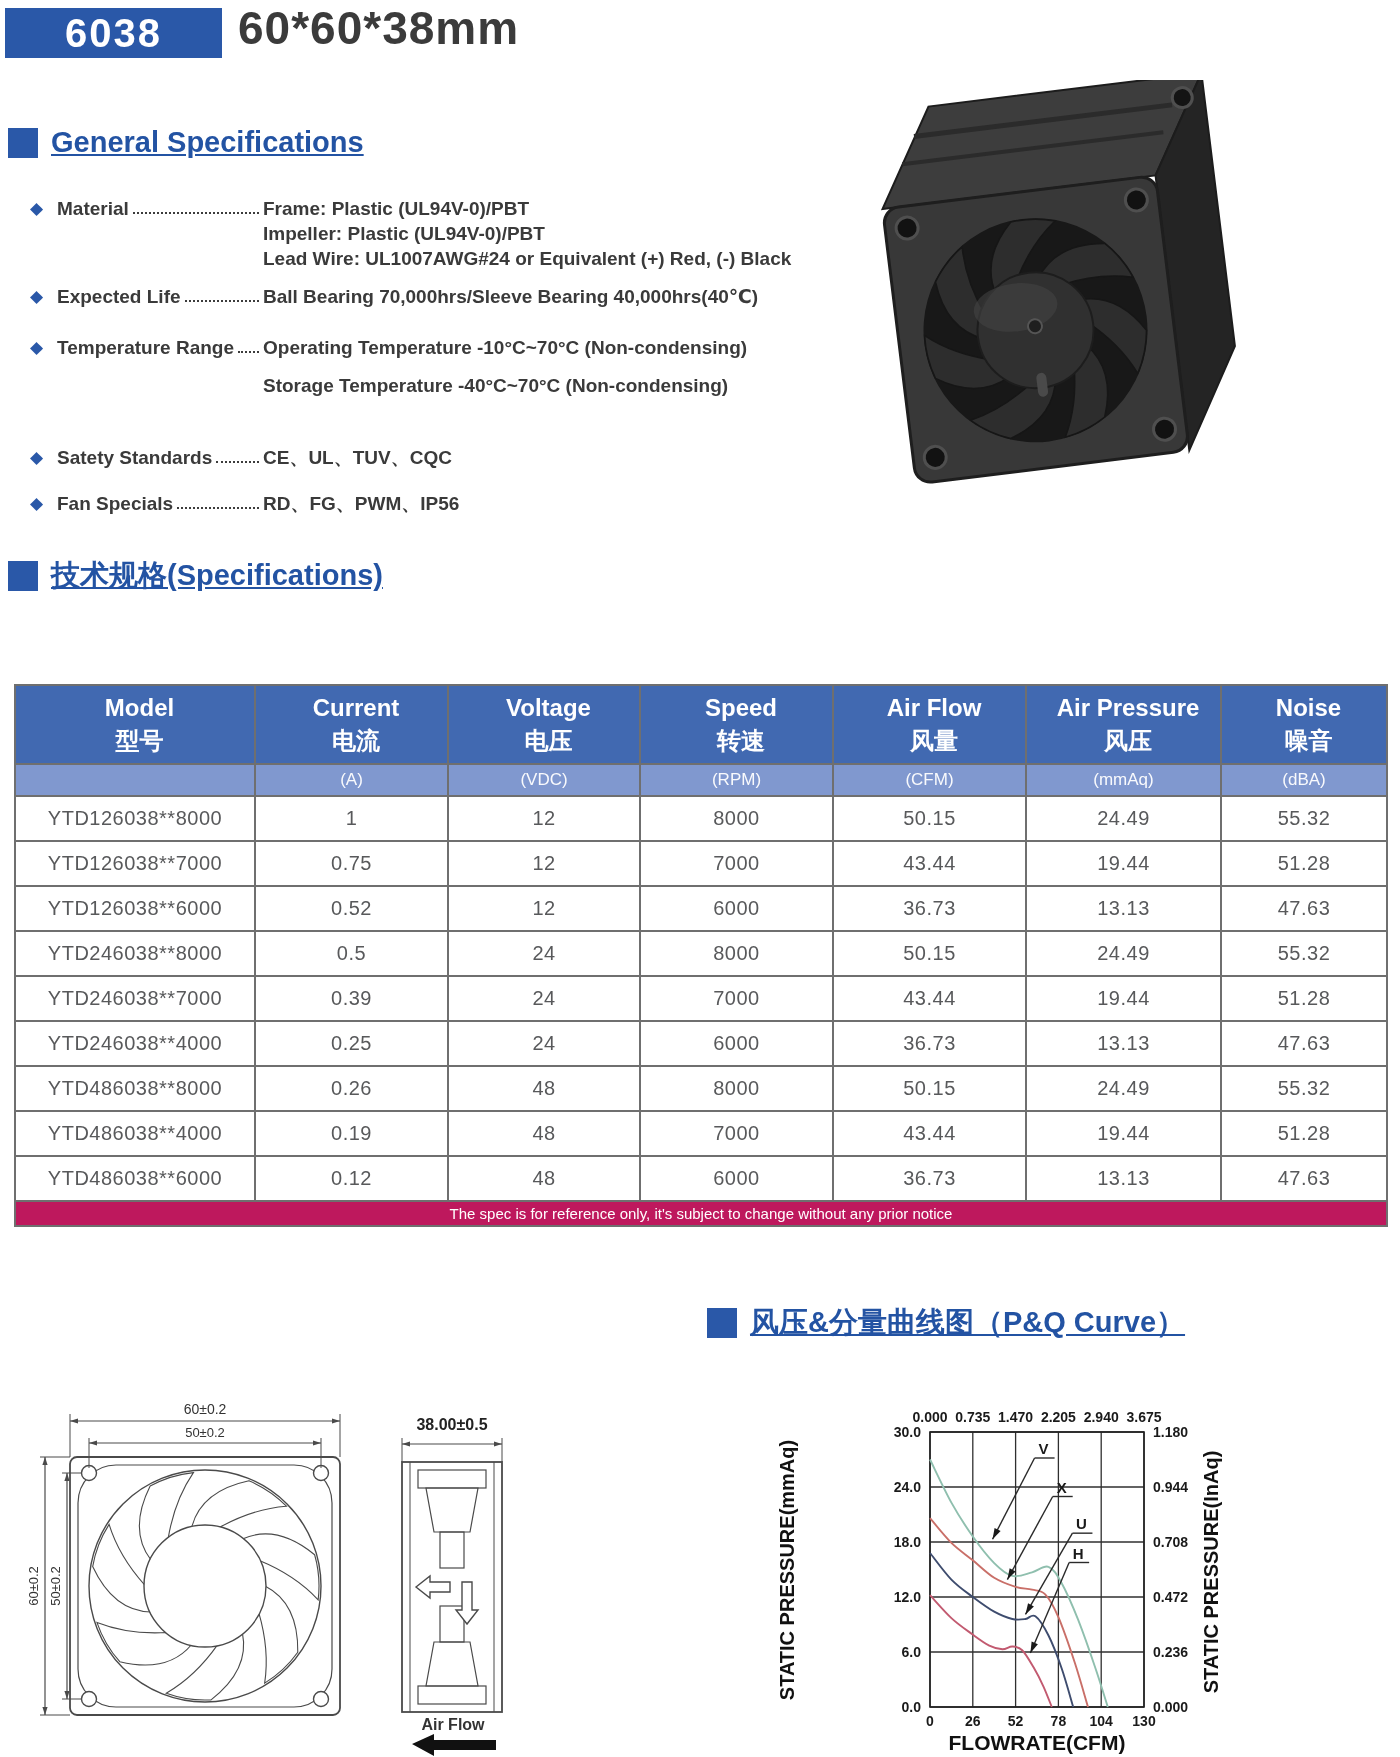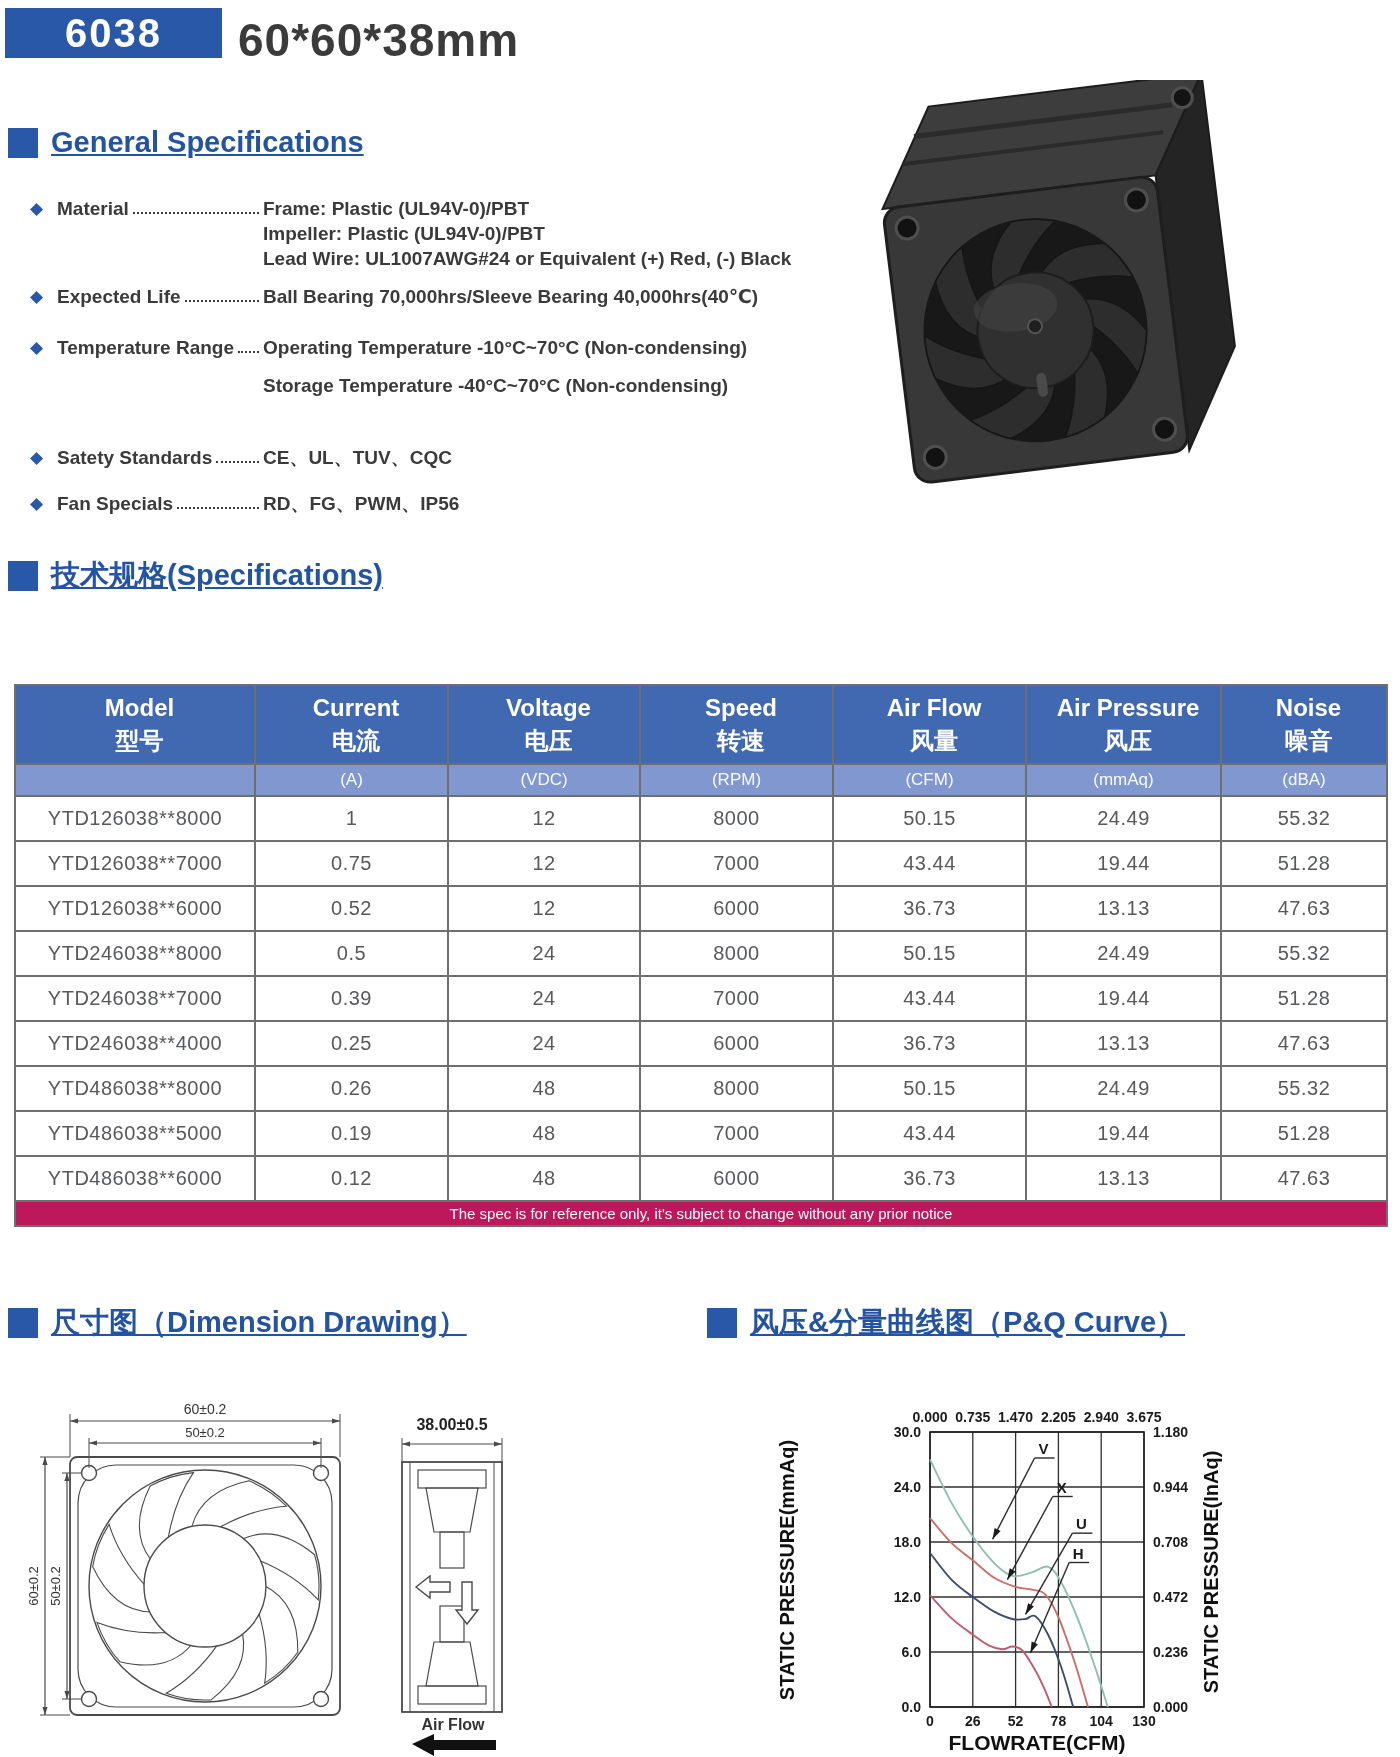--- a/index.html
+++ b/index.html
@@ -4,21 +4,21 @@
 <style>
   html,body{margin:0;padding:0;background:#fff;}
   .page{position:relative;width:1400px;height:1757px;background:#fff;overflow:hidden;
         font-family:"Liberation Sans","DejaVu Sans",sans-serif;color:#3a3a3a;}
   .abs{position:absolute;}
 
   
   .model-box{left:5px;top:8px;width:217px;height:50px;background:#2a58a8;color:#fff;
              display:flex;align-items:center;justify-content:center;
              font-size:40px;font-weight:bold;letter-spacing:2px;}
-  .size-label{left:238px;top:13px;font-size:46px;font-weight:bold;color:#3b3b3b;letter-spacing:1px;}
+  .size-label{left:238px;top:1px;font-size:46px;font-weight:bold;color:#3b3b3b;letter-spacing:1px;}
 
   
   .sec-h{display:flex;align-items:center;gap:13px;}
   .sec-sq{width:30px;height:30px;background:#2a58a8;flex:0 0 auto;}
   .sec-t{font-size:29px;font-weight:bold;color:#2353a3;white-space:nowrap;text-decoration:underline;}
 
   
   .spec-list{left:30px;top:196px;width:830px;}
   .spec-row{display:flex;align-items:flex-start;font-size:19px;font-weight:bold;color:#3a3a3a;}
   .spec-row .bullet{width:27px;font-size:17px;color:#2a58a8;line-height:25px;}
@@ -257,21 +257,21 @@
           <tr>
             <td>YTD486038**8000</td>
             <td>0.26</td>
             <td>48</td>
             <td>8000</td>
             <td>50.15</td>
             <td>24.49</td>
             <td>55.32</td>
           </tr>
           <tr>
-            <td>YTD486038**5000</td>
+            <td>YTD486038**4000</td>
             <td>0.19</td>
             <td>48</td>
             <td>7000</td>
             <td>43.44</td>
             <td>19.44</td>
             <td>51.28</td>
           </tr>
           <tr>
             <td>YTD486038**6000</td>
             <td>0.12</td>
@@ -283,24 +283,20 @@
           </tr>
         </tbody>
       <tfoot>
         <tr>
           <td colspan="7">The spec is for reference only, it's subject to change without any prior notice</td>
         </tr>
       </tfoot>
     </table>
   </div>
 
-  <div class="abs sec-h" style="left:8px;top:1303px;">
-    <div class="sec-sq"></div>
-    <div class="sec-t">尺寸图（Dimension Drawing）</div>
-  </div>
   <div class="abs sec-h" style="left:707px;top:1303px;">
     <div class="sec-sq"></div>
     <div class="sec-t">风压&amp;分量曲线图（P&amp;Q Curve）</div>
   </div>
 
   <svg class="abs" id="dim-svg" style="left:20px;top:1380px;" width="520" height="377" viewBox="0 0 520 377">
       <rect x="50" y="77" width="270" height="258" rx="7" fill="none" stroke="#4a4a4a" stroke-width="1.8"></rect>
       <rect x="58" y="85" width="254" height="242" rx="38" fill="none" stroke="#4a4a4a" stroke-width="1.2"></rect>
       <circle cx="185" cy="206" r="116" fill="none" stroke="#4a4a4a" stroke-width="1.4"></circle>
       <path d="M245,206 Q278.46515081487155,223.00780947545329 277.78214405952883,272.23800830125276 A114,114 0 0 1 244.66371844268804,303.1403145022274 Q249.69313195911724,269.9984271472373 238.76314985153152,232.63688641793118 Z" fill="#fff" stroke="#4a4a4a" stroke-width="1.1"></path>

